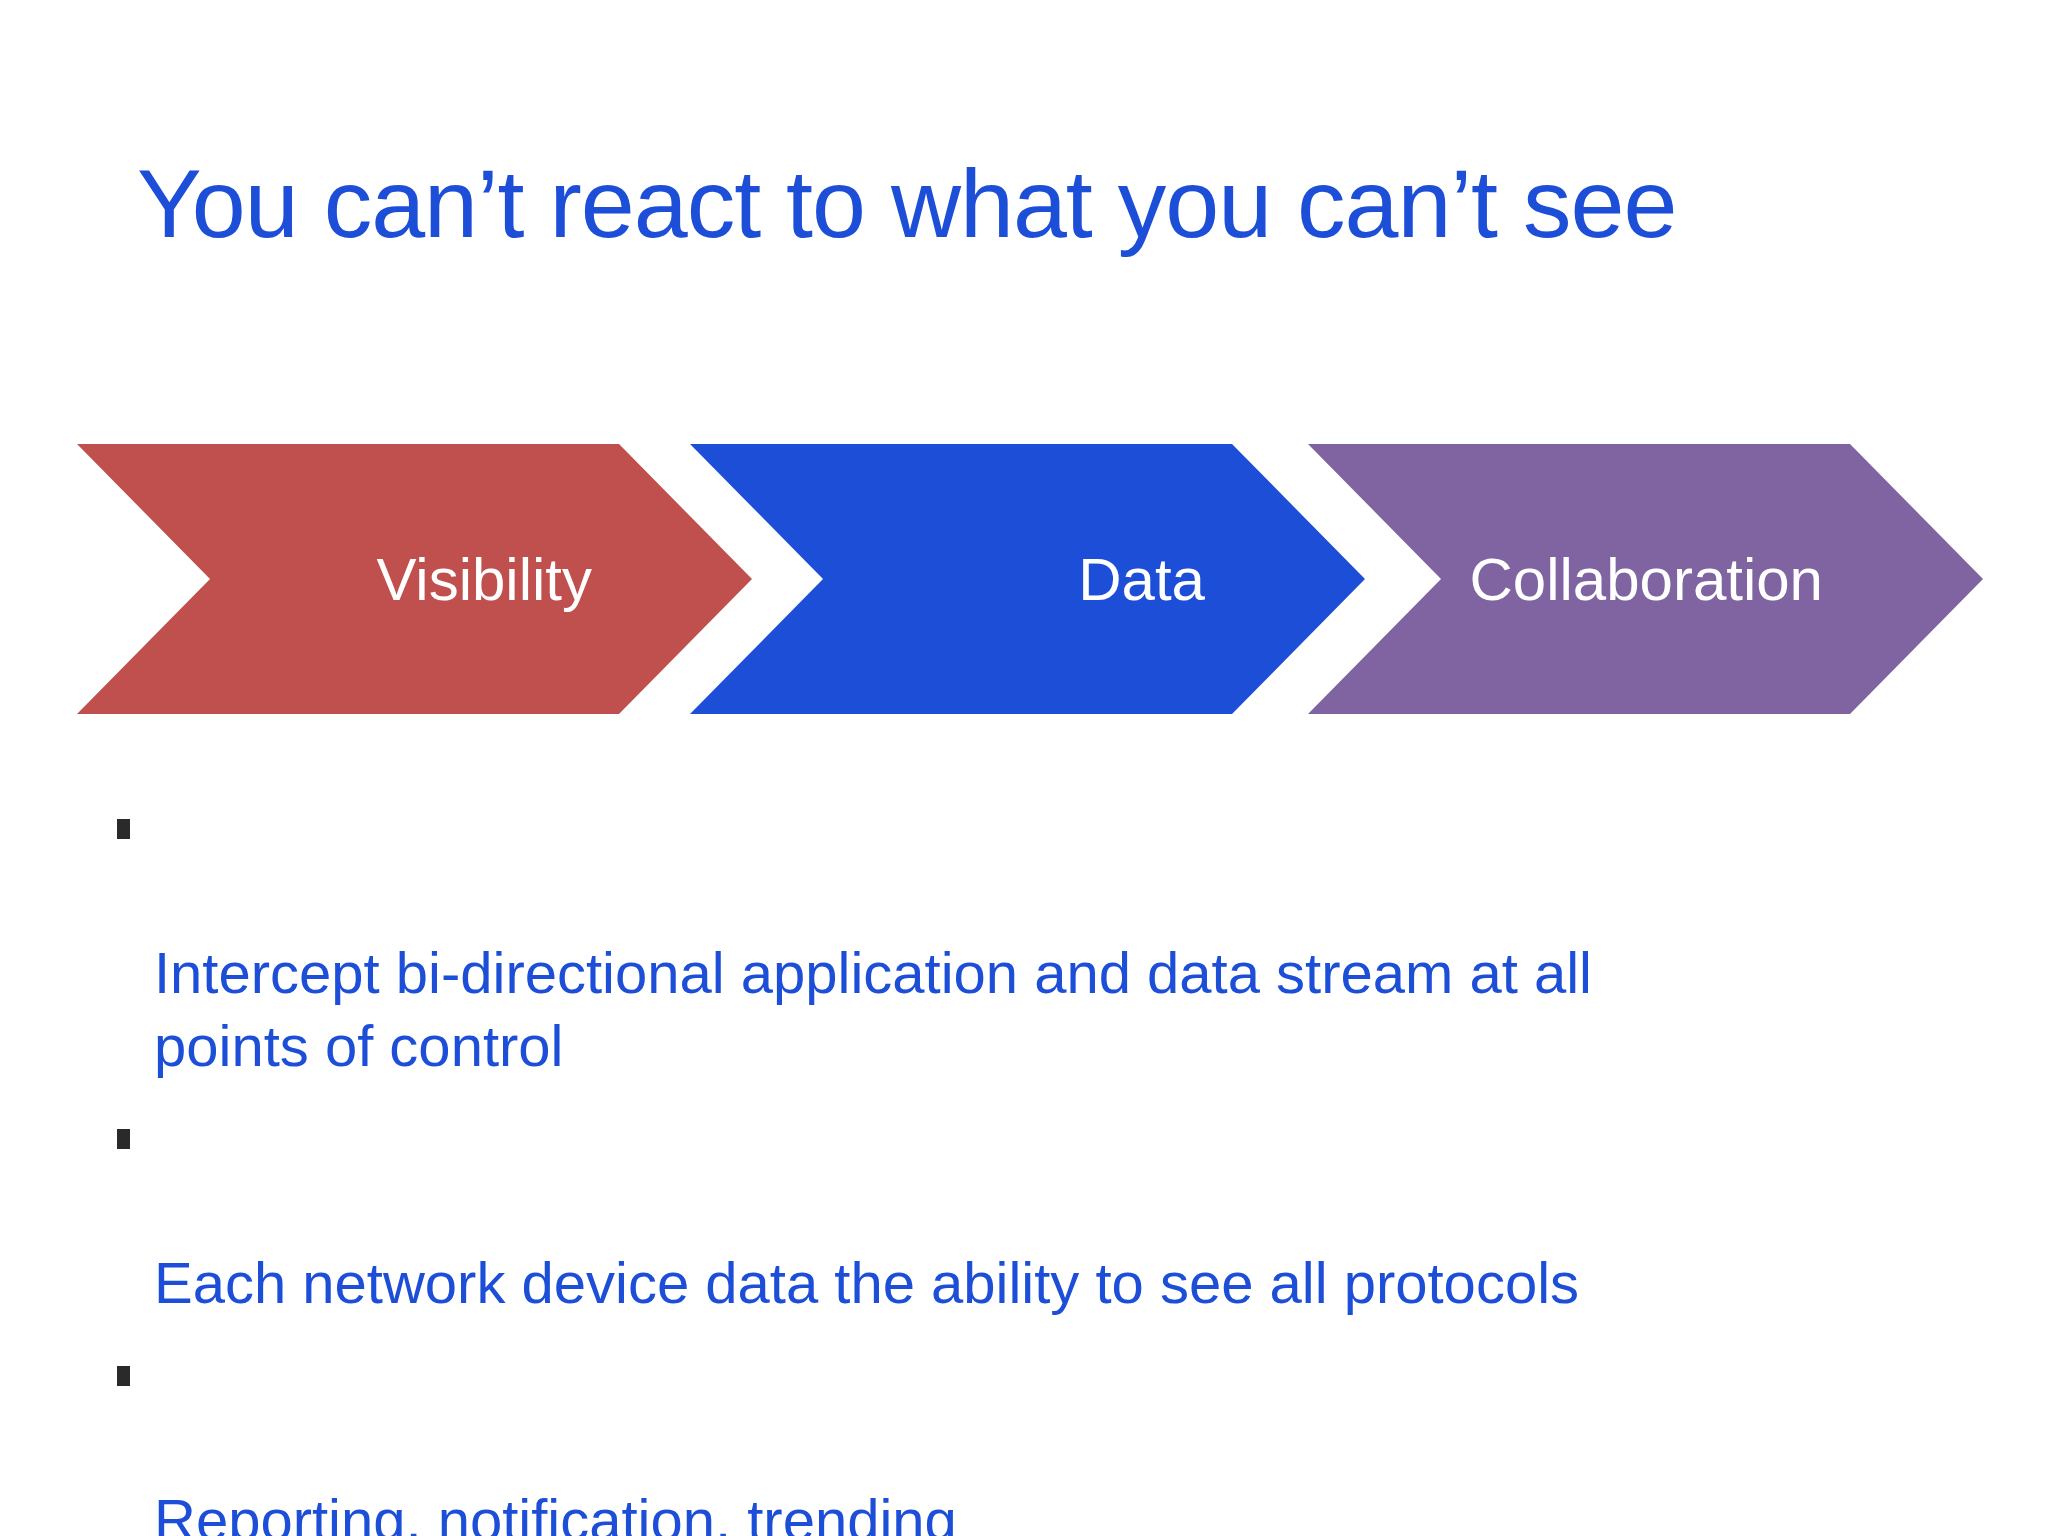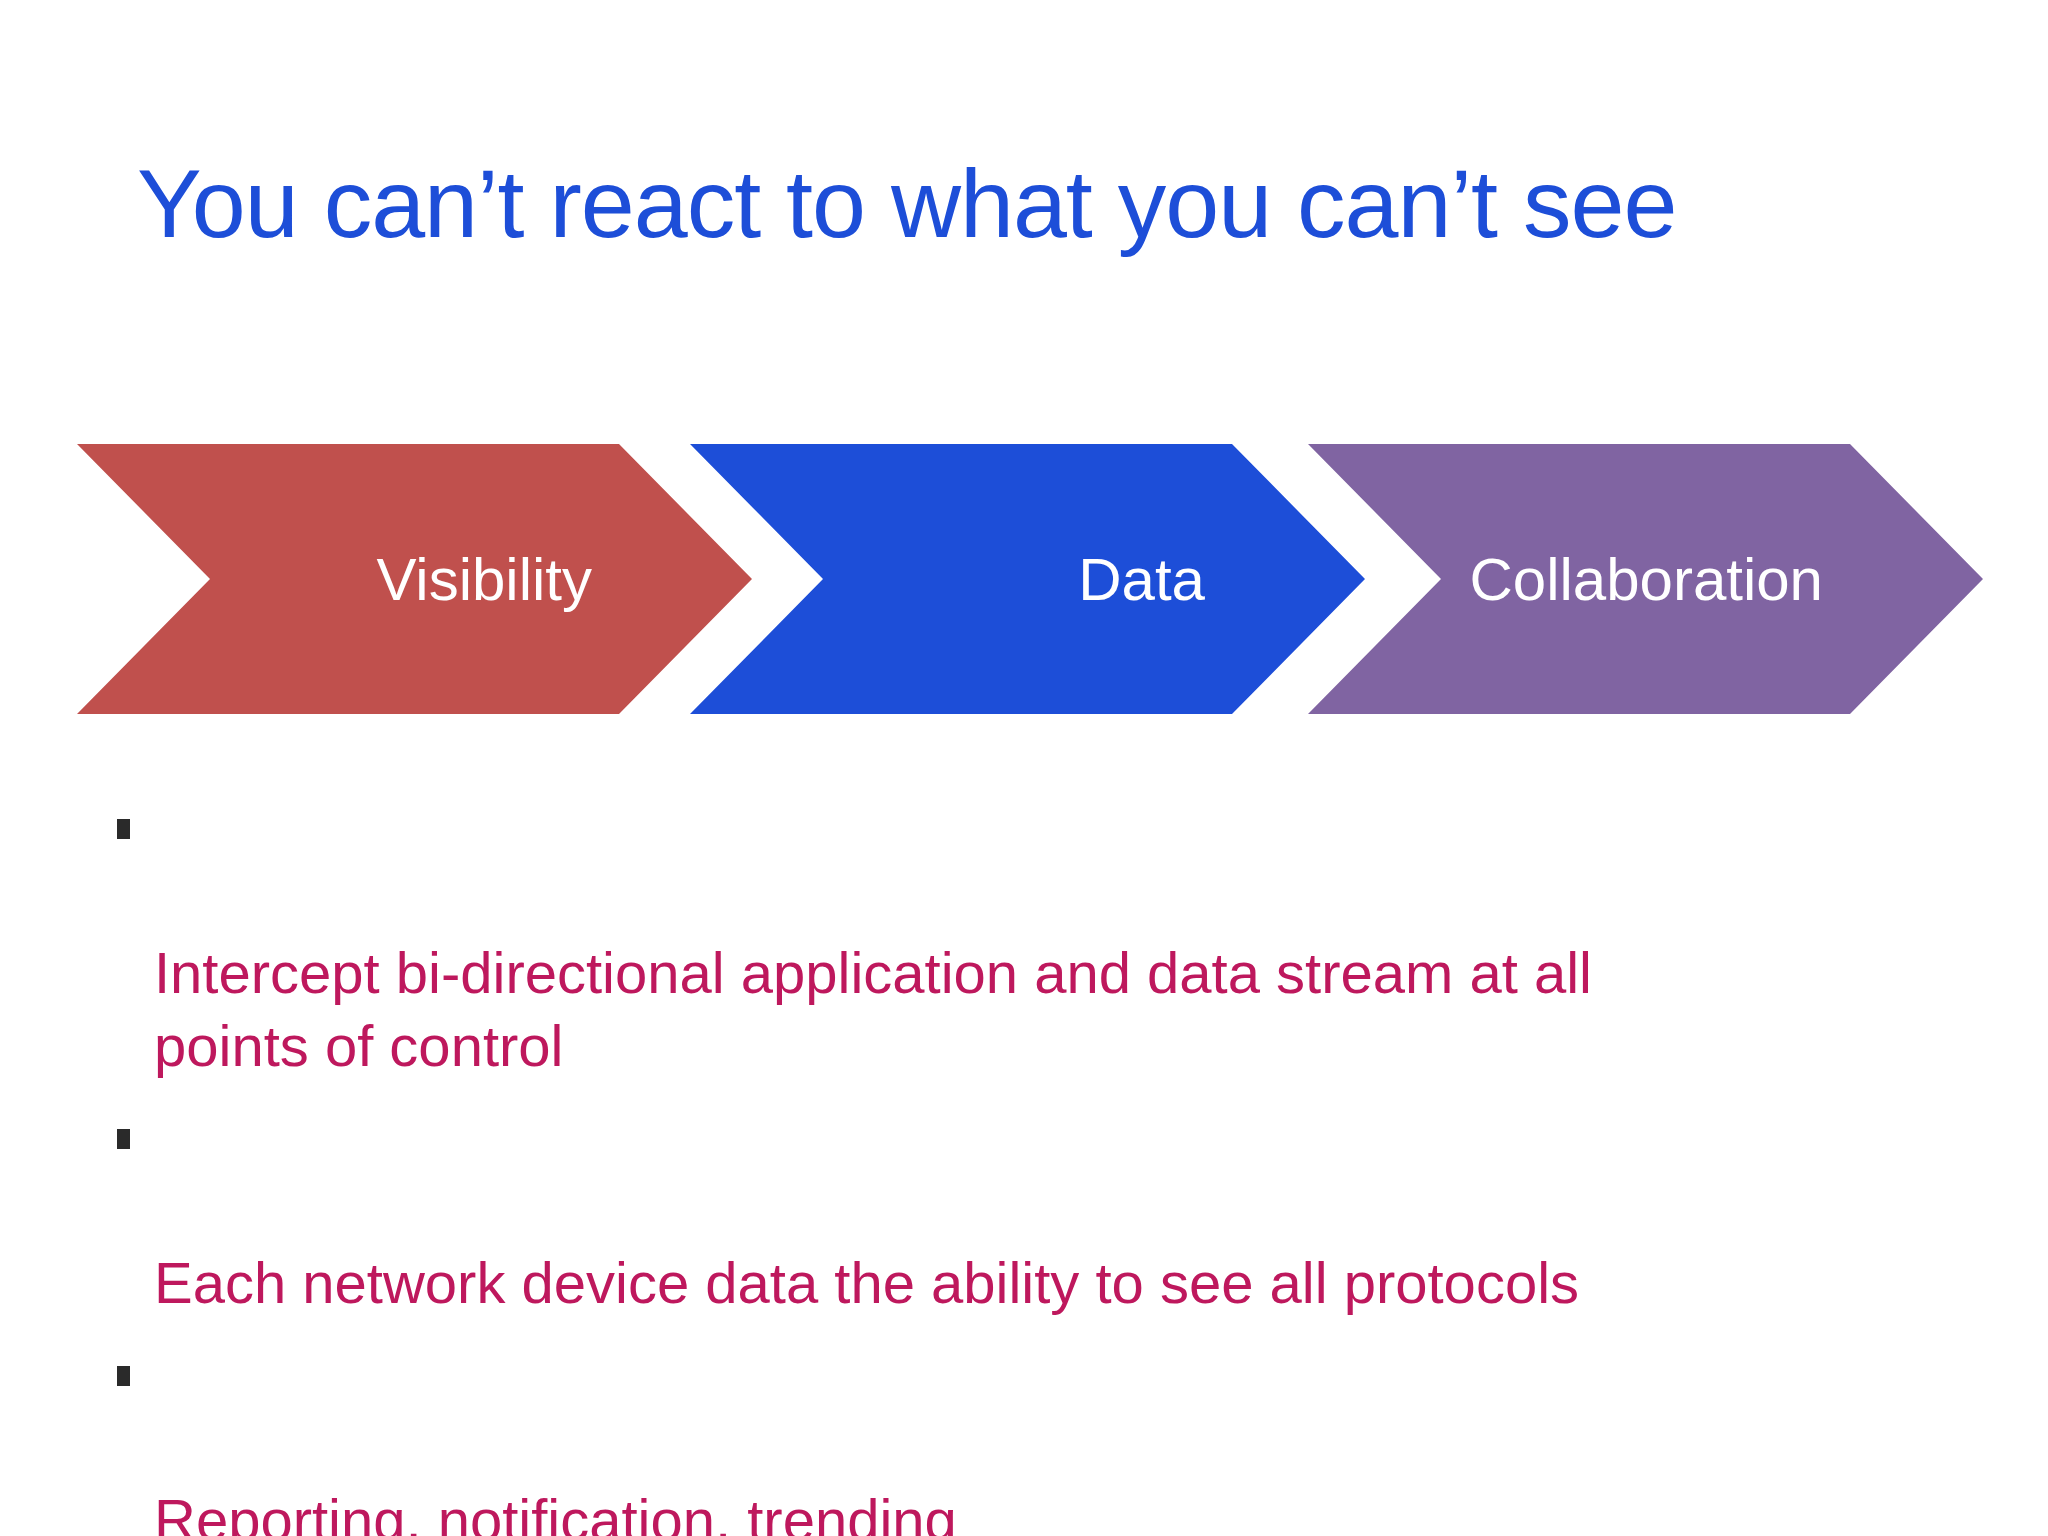--- a/index.html
+++ b/index.html
@@ -64,21 +64,21 @@
     list-style: none;
     margin: 0;
     padding: 0;
   }
   .bullet-item {
     position: relative;
     margin: 0 0 18px 0;
     padding-left: 37px;
     font-size: 58px;
     line-height: 73px;
-    color: #be185d;
+    color: #1d4ed8;
     white-space: pre-line;
   }
   .bullet-marker {
     position: absolute;
     left: 0;
     top: 29px;
     width: 13px;
     height: 20px;
     background: #2a2a2a;
   }

